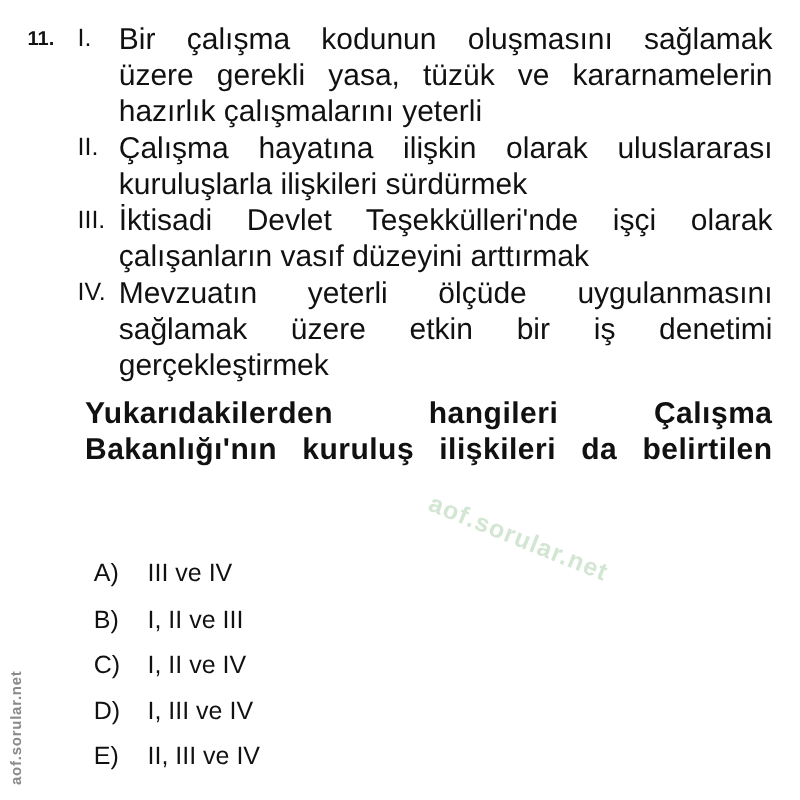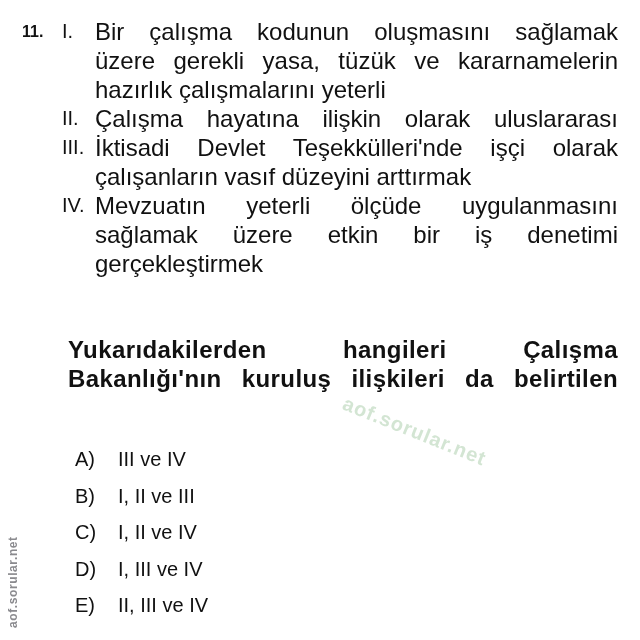--- a/index.html
+++ b/index.html
@@ -74,21 +74,21 @@
     white-space: nowrap;
   }
   .line.jl {
     white-space: normal;
     text-align: justify;
     text-align-last: justify;
   }
   .stem {
     position: absolute;
     left: 68px;
-    top: 335px;
+    top: 316px;
     width: 550px;
     font-weight: bold;
     letter-spacing: 0.4px;
     z-index: 1;
   }
   .options {
     position: absolute;
     left: 75px;
     top: 445px;
     z-index: 1;
@@ -120,20 +120,21 @@
         <div class="line jl">Bir çalışma kodunun oluşmasını sağlamak</div>
         <div class="line jl">üzere gerekli yasa, tüzük ve kararnamelerin</div>
         <div class="line">hazırlık çalışmalarını yeterli</div>
       </div>
     </div>
 
     <div class="item">
       <div class="numeral">II.</div>
       <div>
         <div class="line jl">Çalışma hayatına ilişkin olarak uluslararası</div>
+        <div class="line">kuruluşlarla ilişkileri sürdürmek</div>
       </div>
     </div>
 
     <div class="item">
       <div class="numeral">III.</div>
       <div>
         <div class="line jl">İktisadi Devlet Teşekkülleri'nde işçi olarak</div>
         <div class="line">çalışanların vasıf düzeyini arttırmak</div>
       </div>
     </div>

